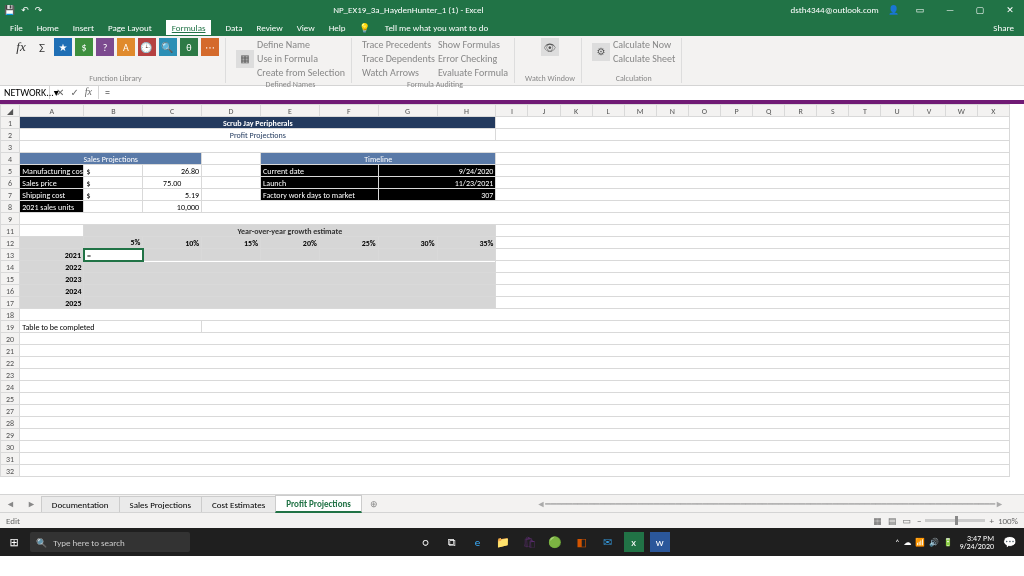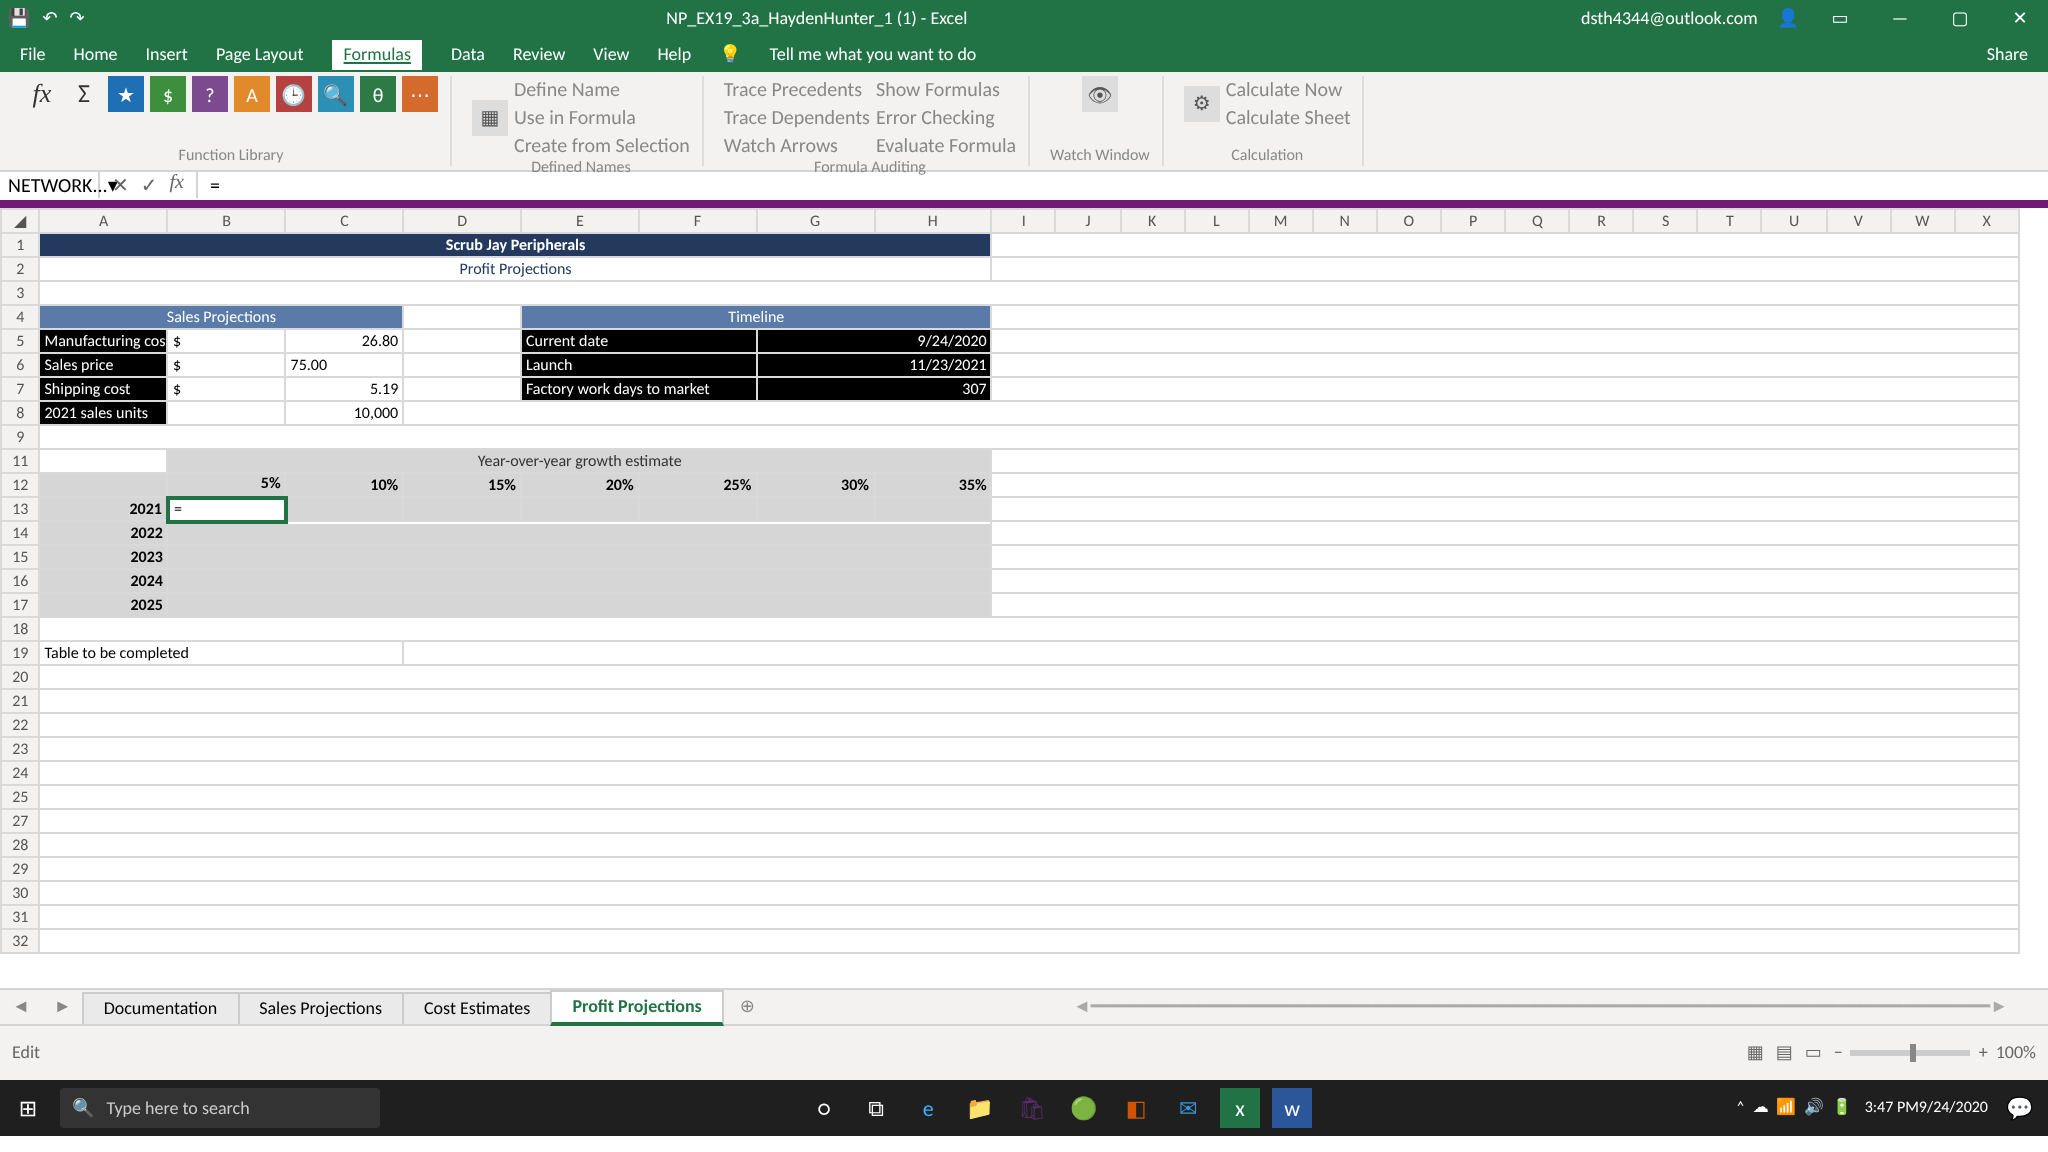--- a/index.html
+++ b/index.html
@@ -50,34 +50,34 @@
   .yr { background:#d6d6d6; text-align:right; font-weight:bold; }
   .editcell { border:2px solid #217346 !important; background:#fff; }
 
   .sheet-tabs { height: 18px; border-top:1px solid #d4d4d4; display:flex; align-items:center; font-size:9px; background:#f3f2f1; }
   .sheet-tabs .navbtn{ padding:0 6px; color:#888; }
   .sheet-tabs .tab { padding:2px 10px; border:1px solid #ccc; border-bottom:none; background:#eaeaea; margin-left:-1px; }
   .sheet-tabs .tab.active { background:#fff; border-bottom:2px solid #217346; color:#217346; font-weight:600; }
   .sheet-tabs .addtab{ padding:0 8px; color:#888; }
   .scrollhint { flex:1; display:flex; justify-content:flex-end; padding-right:20px; color:#aaa; }
 
-  .statusbar { height: 28px; background:#f3f2f1; border-top:1px solid #d4d4d4; display:flex; align-items:center; justify-content:space-between; font-size:9px; padding:0 6px; color:#666;}
+  .statusbar { height: 16px; background:#f3f2f1; border-top:1px solid #d4d4d4; display:flex; align-items:center; justify-content:space-between; font-size:9px; padding:0 6px; color:#666;}
   .viewbtns { display:flex; gap:6px; align-items:center;}
   .zoom { display:flex; gap:4px; align-items:center;}
   .slider { width:60px; height:3px; background:#ccc; position:relative;}
   .slider::after{content:"";position:absolute;left:50%;top:-3px;width:3px;height:9px;background:#888;}
 
   .taskbar { height: 28px; background:#1f1f1f; display:flex; align-items:center; justify-content:space-between; padding:0 4px; color:#fff; font-size:9px;}
   .taskbar .left { display:flex; align-items:center; gap:6px;}
   .taskbar .search { background:#333; width:160px; height:20px; display:flex; align-items:center; gap:6px; padding:0 6px; color:#ccc; border-radius:2px;}
   .taskbar .mid { display:flex; gap:6px; }
   .taskbar .tico { width:20px; height:20px; display:flex;align-items:center;justify-content:center; font-size:11px;}
   .taskbar .right { display:flex; align-items:center; gap:6px; }
   .tray { display:flex; gap:4px; align-items:center; font-size:8px;}
-  .clock { display:flex; align-items:flex-end; line-height:1; font-size:8px;}
+  .clock { display:flex; flex-direction:column; align-items:flex-end; line-height:1; font-size:8px;}
 </style>
 </head>
 <body>
 
 <div class="titlebar">
   <div class="left-icons">
     <span>💾</span>
     <span>↶</span>
     <span>↷</span>
   </div>
@@ -236,21 +236,21 @@
     <td style="text-align:right">26.80</td>
     <td></td>
     <td colspan="2" class="blk">Current date</td>
     <td colspan="2" class="blk r">9/24/2020</td>
     <td colspan="16"></td>
         </tr>
   <tr>
           <th class="rh">6</th>
     <td class="blk">Sales price</td>
     <td>$</td>
-    <td style="text-align:left">75.00</td>
+    <td style="text-align:center">75.00</td>
     <td></td>
     <td colspan="2" class="blk">Launch</td>
     <td colspan="2" class="blk r">11/23/2021</td>
     <td colspan="16"></td>
         </tr>
   <tr>
           <th class="rh">7</th>
     <td class="blk">Shipping cost</td>
     <td>$</td>
     <td style="text-align:right">5.19</td>
@@ -266,21 +266,21 @@
     <td style="text-align:right">10,000</td>
     <td colspan="21"></td>
         </tr>
   <tr>
           <th class="rh">9</th>
           <td colspan="24"></td>
         </tr>
   <tr>
           <th class="rh">11</th>
           <td></td>
-          <td colspan="7" class="grayband center" style="font-weight:normal">Year-over-year growth estimate</td>
+          <td colspan="7" class="grayband center" style="font-weight:bold">Year-over-year growth estimate</td>
           <td colspan="16"></td>
         </tr>
   <tr>
           <th class="rh">12</th>
           <td class="grayband"></td>
     <td class="pcthdr">5%</td>
     <td class="pcthdr">10%</td>
     <td class="pcthdr">15%</td>
     <td class="pcthdr">20%</td>
     <td class="pcthdr">25%</td>

